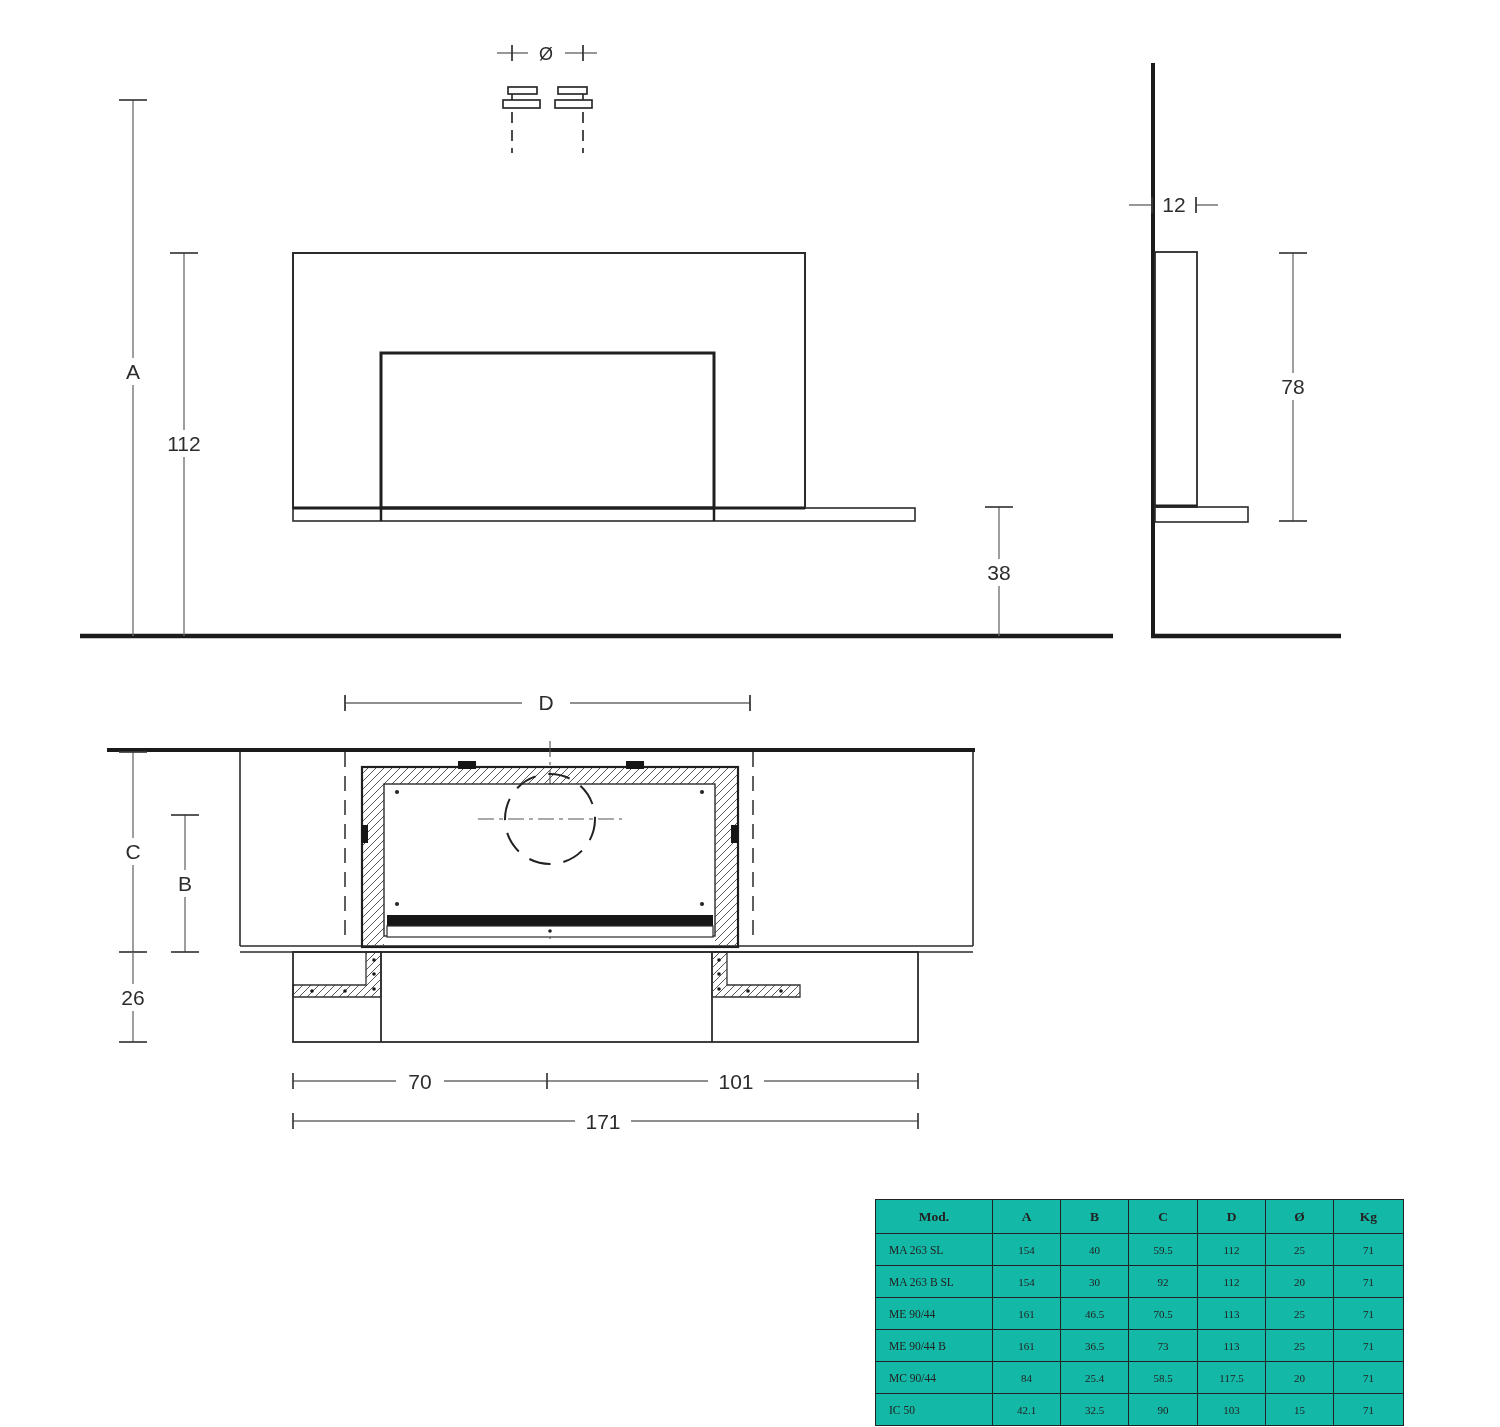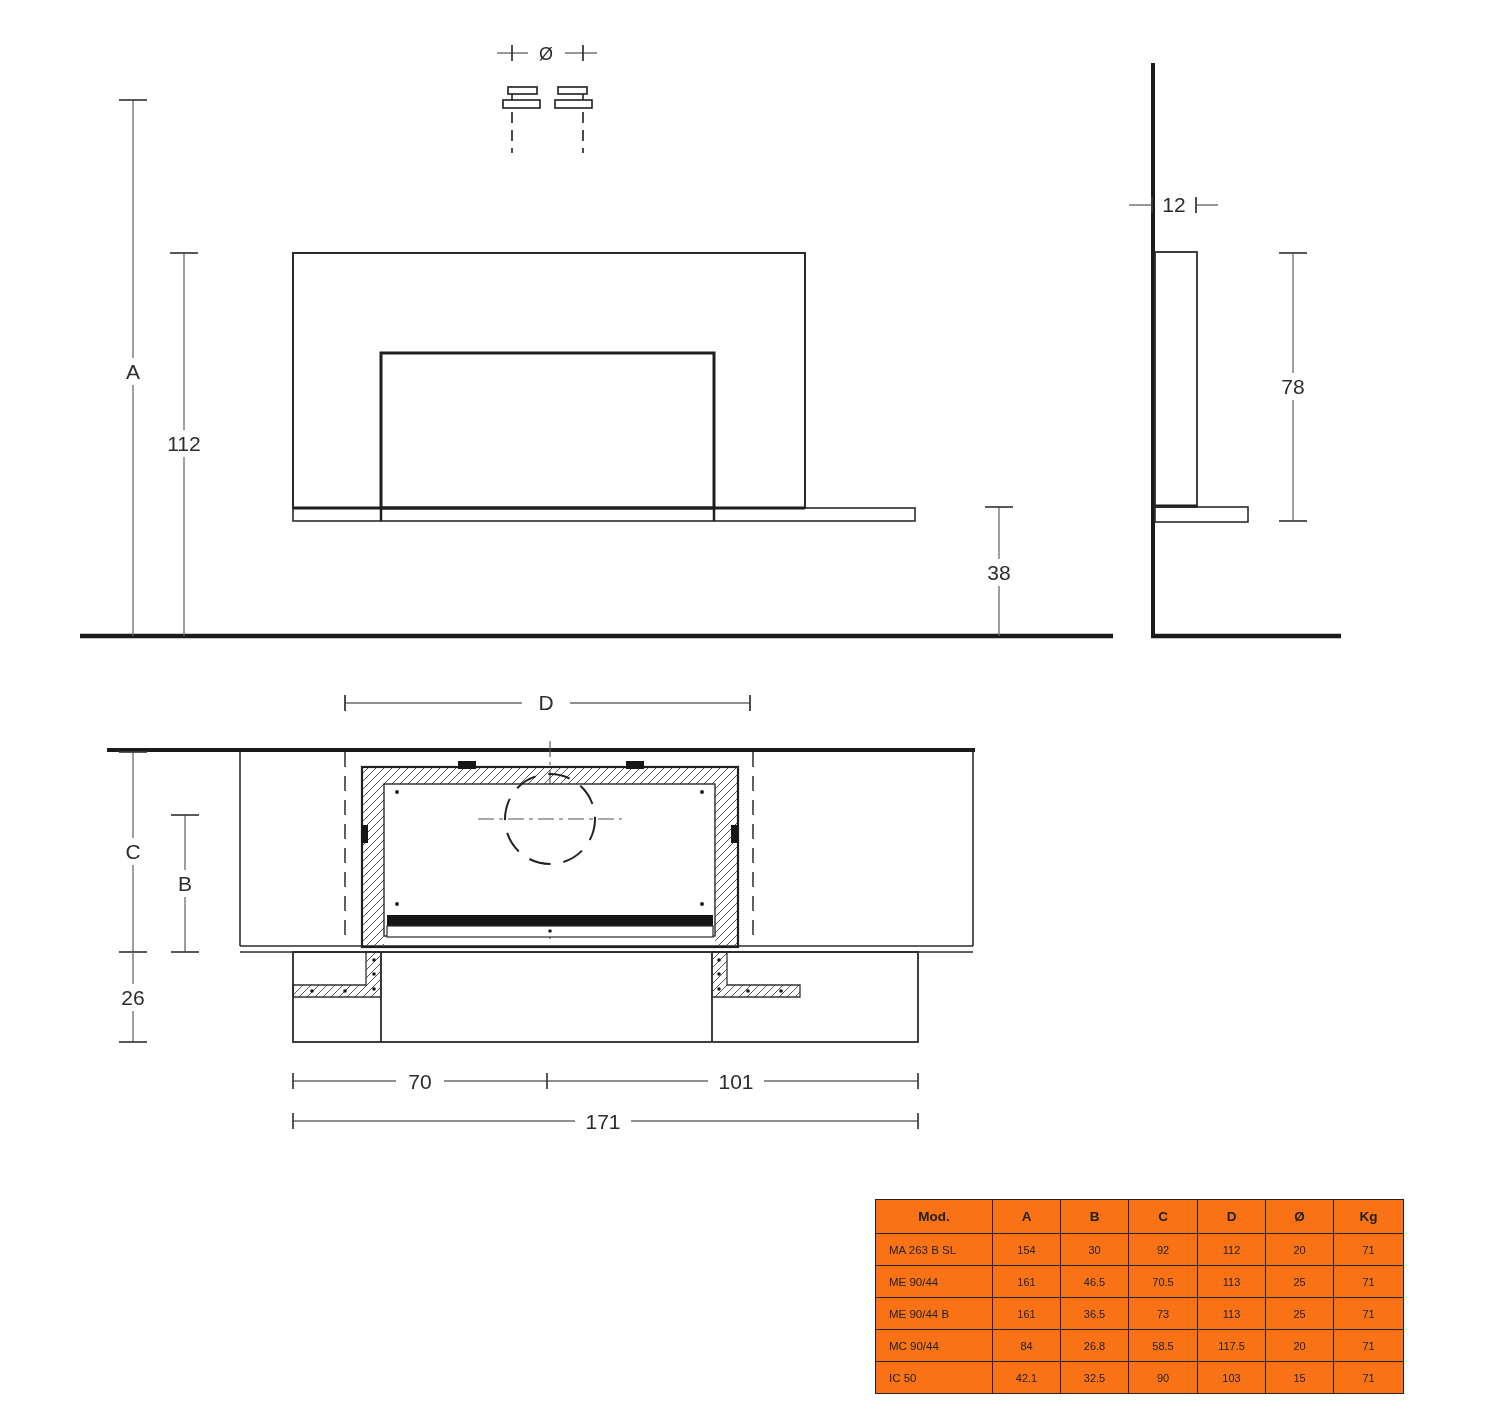--- a/index.html
+++ b/index.html
@@ -29,21 +29,22 @@
   .spec-table-wrap {
     position: absolute;
     left: 875px;
     top: 1199px;
     width: 528px;
   }
   table.spec {
     border-collapse: collapse;
     table-layout: fixed;
     width: 528px;
-    background: #f97316;
+    background: #14b8a6;
+    font-family: Liberation Serif, serif;
   }
   table.spec th, table.spec td {
     border: 1.6px solid #222;
     color: #222;
     text-align: center;
     vertical-align: middle;
     padding: 0;
     overflow: hidden;
     white-space: nowrap;
   }
@@ -284,20 +285,29 @@
         <th>A</th>
         <th>B</th>
         <th>C</th>
         <th>D</th>
         <th>Ø</th>
         <th>Kg</th>
       </tr>
     </thead>
     <tbody>
       <tr>
+        <td class="model">MA 263 SL</td>
+        <td>154</td>
+        <td>40</td>
+        <td>59.5</td>
+        <td>112</td>
+        <td>25</td>
+        <td>71</td>
+      </tr>
+      <tr>
         <td class="model">MA 263 B SL</td>
         <td>154</td>
         <td>30</td>
         <td>92</td>
         <td>112</td>
         <td>20</td>
         <td>71</td>
       </tr>
       <tr>
         <td class="model">ME 90/44</td>
@@ -313,21 +323,21 @@
         <td>161</td>
         <td>36.5</td>
         <td>73</td>
         <td>113</td>
         <td>25</td>
         <td>71</td>
       </tr>
       <tr>
         <td class="model">MC 90/44</td>
         <td>84</td>
-        <td>26.8</td>
+        <td>25.4</td>
         <td>58.5</td>
         <td>117.5</td>
         <td>20</td>
         <td>71</td>
       </tr>
       <tr>
         <td class="model">IC 50</td>
         <td>42.1</td>
         <td>32.5</td>
         <td>90</td>

